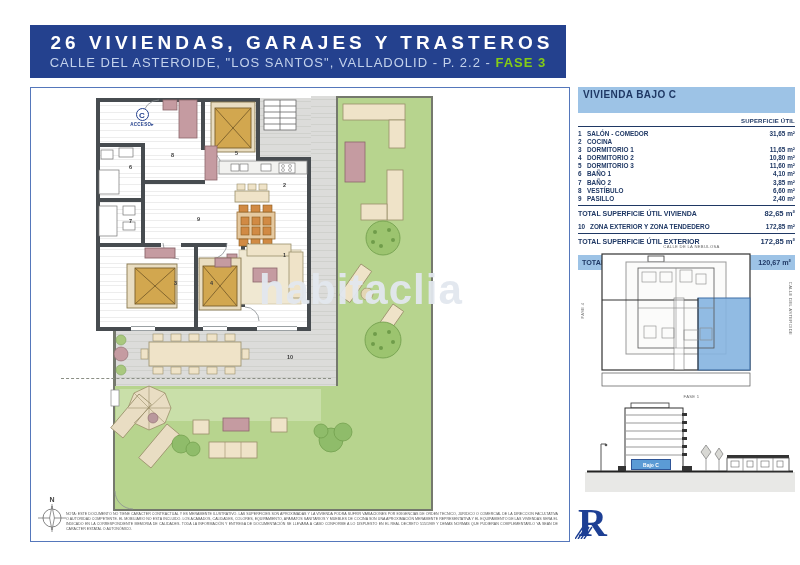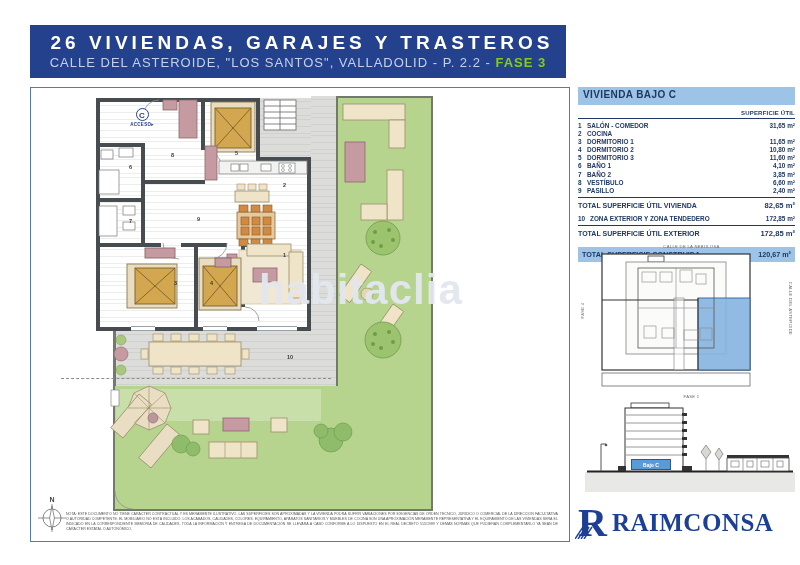--- a/index.html
+++ b/index.html
@@ -42,21 +42,21 @@
   .acceso .a-label{font-size:4.5px;font-weight:bold;color:#24418e;letter-spacing:.3px;margin-top:1px;}
   .watermark{position:absolute;left:228px;top:178px;font-size:42px;font-weight:bold;
              color:rgba(226,231,238,0.95);letter-spacing:1px;z-index:30;}
   .north{position:absolute;left:6px;top:408px;width:30px;text-align:center;z-index:20;}
   .north .n-label{font-size:7px;color:#444;font-weight:bold;}
   .disclaimer{position:absolute;left:35px;top:424px;width:492px;height:24px;overflow:hidden;
               font-size:3.6px;line-height:1.35;color:#555;text-align:justify;z-index:20;}
 
   
   .tbl{position:absolute;left:578px;top:87px;width:217px;color:#1f3864;}
-  .tbl-title{height:18px;background:#9dc3e6;font-size:10px;font-weight:bold;letter-spacing:.4px;
+  .tbl-title{height:26px;background:#9dc3e6;font-size:10px;font-weight:bold;letter-spacing:.4px;
              padding:2px 0 0 5px;box-sizing:border-box;color:#1f3864;}
   .tbl-colhead{text-align:right;font-size:6px;font-weight:bold;margin-top:5px;letter-spacing:.2px;}
   .tbl-line{border-top:1.5px solid #1f3864;margin-top:2px;}
   .tbl-rows{margin-top:3px;}
   .trow{display:flex;font-size:6.4px;line-height:8.1px;font-weight:600;}
   .trow .num{width:9px;}
   .trow .nm{flex:1;}
   .trow .ar{text-align:right;}
   .total-row{display:flex;font-size:7px;font-weight:bold;padding:3px 0 2px 0;align-items:baseline;}
   .total-row .lbl{flex:1;}
@@ -497,16 +497,15 @@
       <svg width="20" height="16" viewBox="0 0 20 16">
         <g stroke="#1d3f94" stroke-width="1.4">
           <line x1="0" y1="16" x2="8" y2="4"></line>
             <line x1="3" y1="16" x2="11" y2="4"></line>
           <line x1="6" y1="16" x2="14" y2="4"></line>
             <line x1="9" y1="16" x2="17" y2="4"></line>
         </g>
       </svg>
       <span>R</span>
     </div>
-    <div class="logo-text">RAIMCONSA</div>
   </div>
 
 </div>
 
 </body></html>

